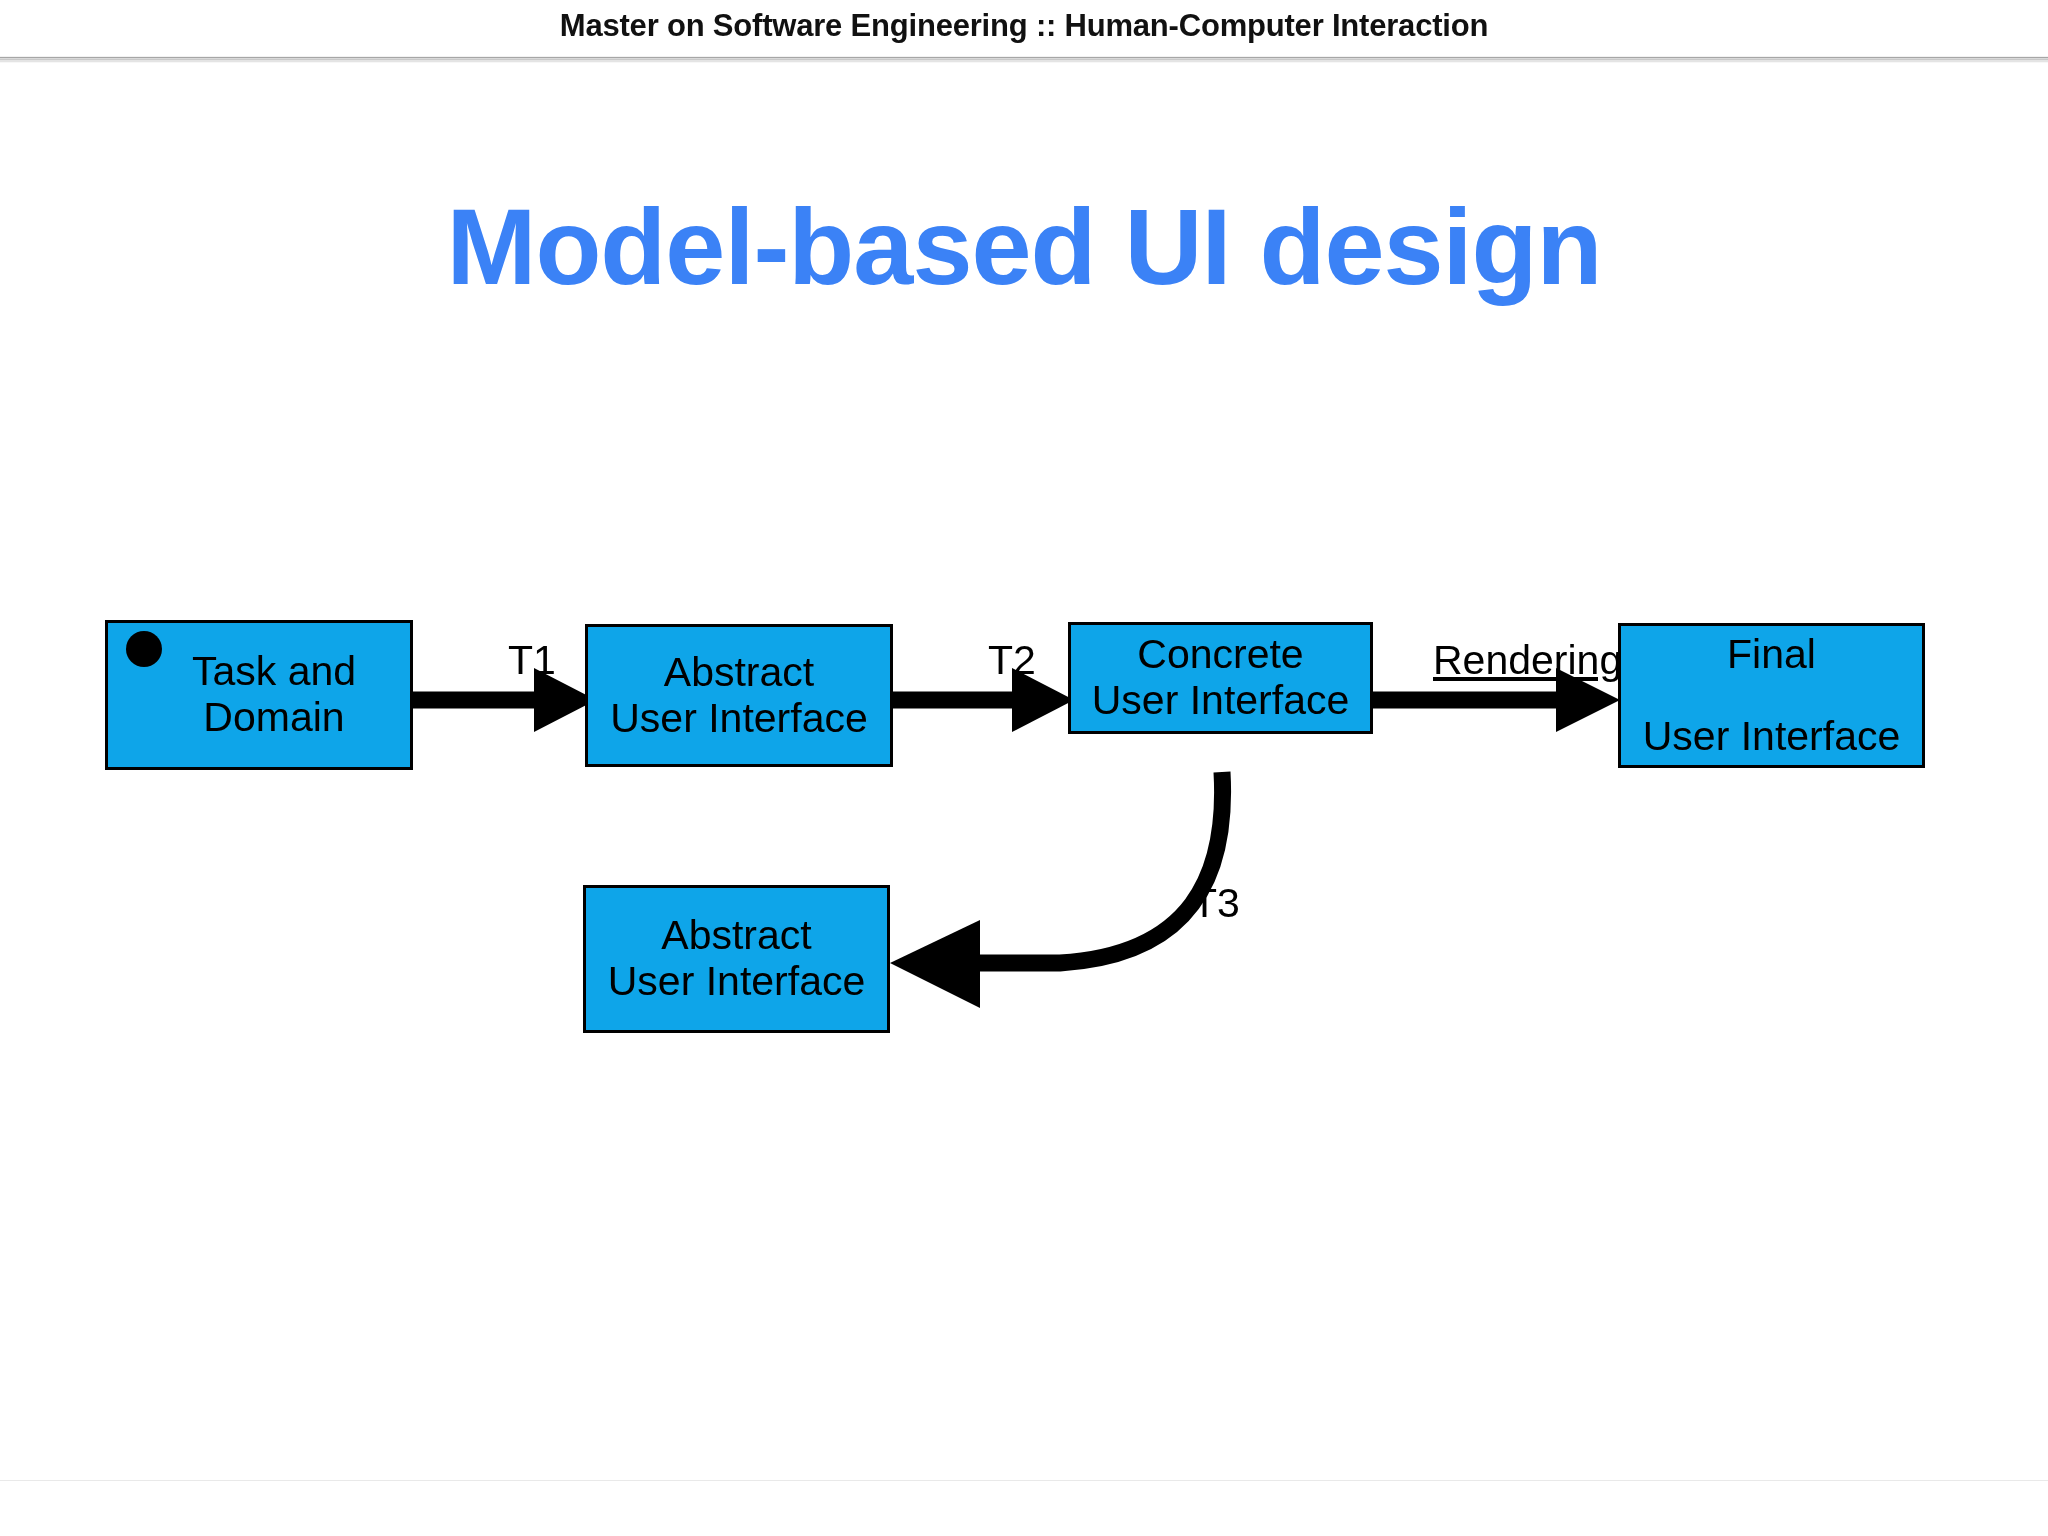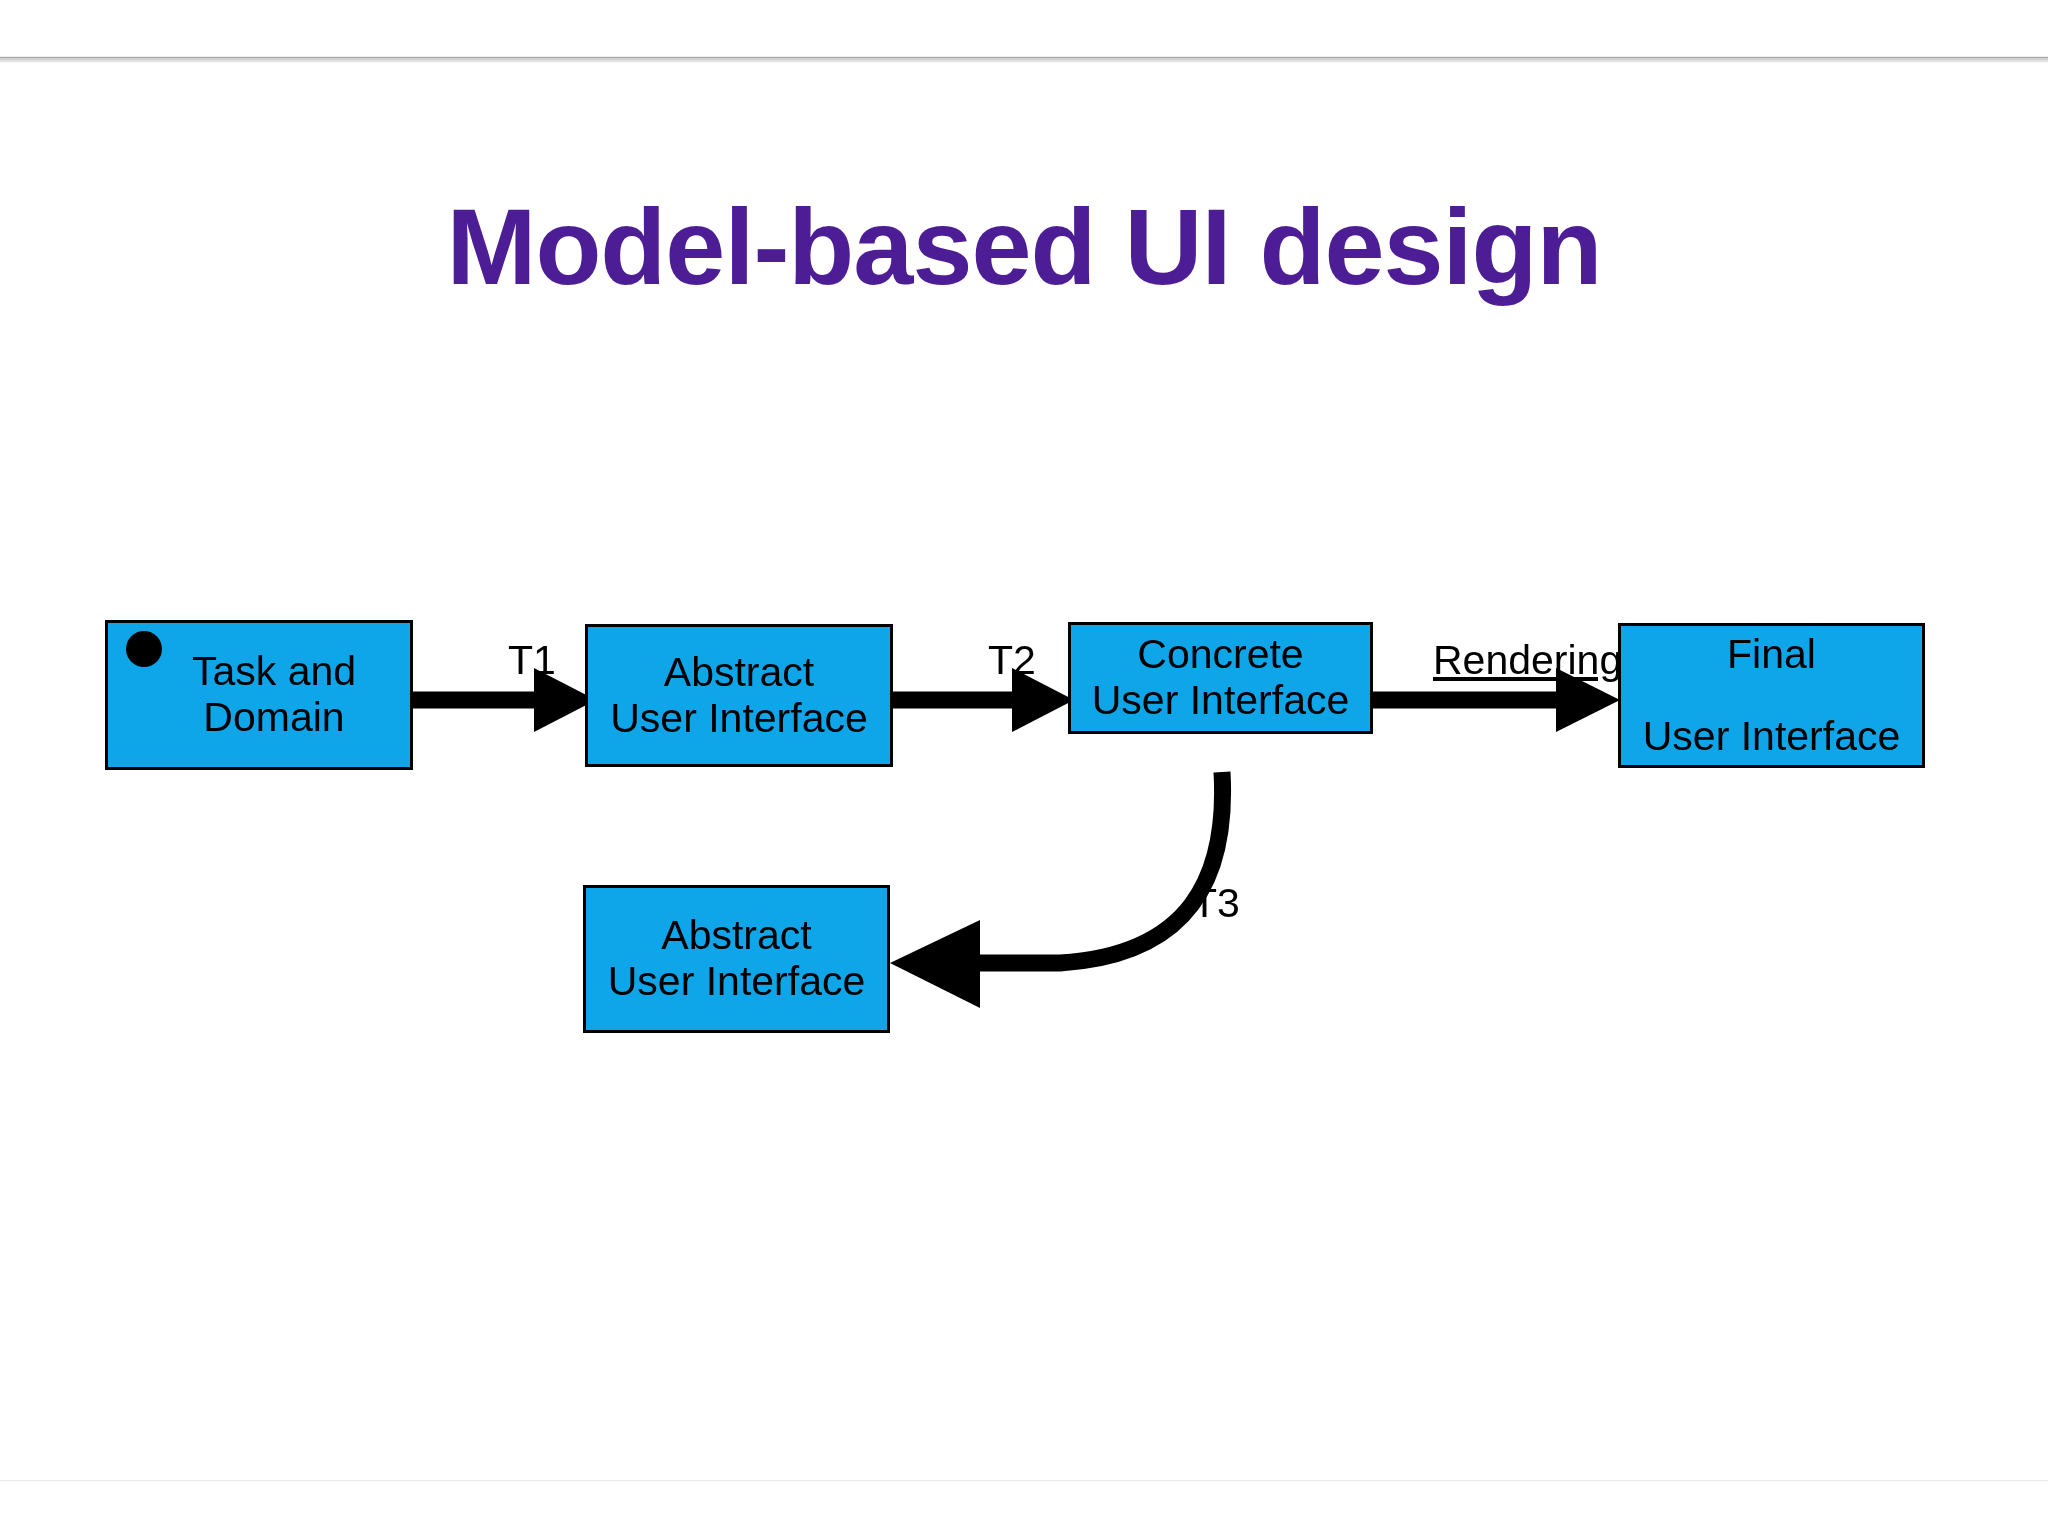--- a/index.html
+++ b/index.html
@@ -69,21 +69,21 @@
     position: absolute;
     left: 0;
     top: 188px;
     width: 2048px;
     text-align: center;
     font-family: "Liberation Sans", sans-serif;
     font-weight: bold;
     font-size: 108px;
     line-height: 1.1;
     letter-spacing: -1px;
-    color: #4c1d95;
+    color: #3b82f6;
     white-space: nowrap;
   }
 
   
   #diagram {
     position: absolute;
     left: 0;
     top: 0;
     width: 2048px;
     height: 1536px;
@@ -151,20 +151,23 @@
   }
   .footer-link {
     color: #4c6b0c;
   }
 </style>
 </head>
 <body>
 
 <div id="slide">
 
+  <div class="header-bar">
+    <div class="header-title">Master on Software Engineering :: Human-Computer Interaction</div>
+  </div>
   <div class="header-rule"></div>
   <div class="header-rule2"></div>
 
   <div class="slide-title">Model-based UI design</div>
 
   <svg id="diagram" viewBox="0 0 2048 1536" width="2048" height="1536" xmlns="http://www.w3.org/2000/svg">
 
     <g>
       <line x1="413" y1="700" x2="548" y2="700" stroke="#000" stroke-width="17"></line>
       <polygon points="534,668 596,700 534,732" fill="#000"></polygon>

